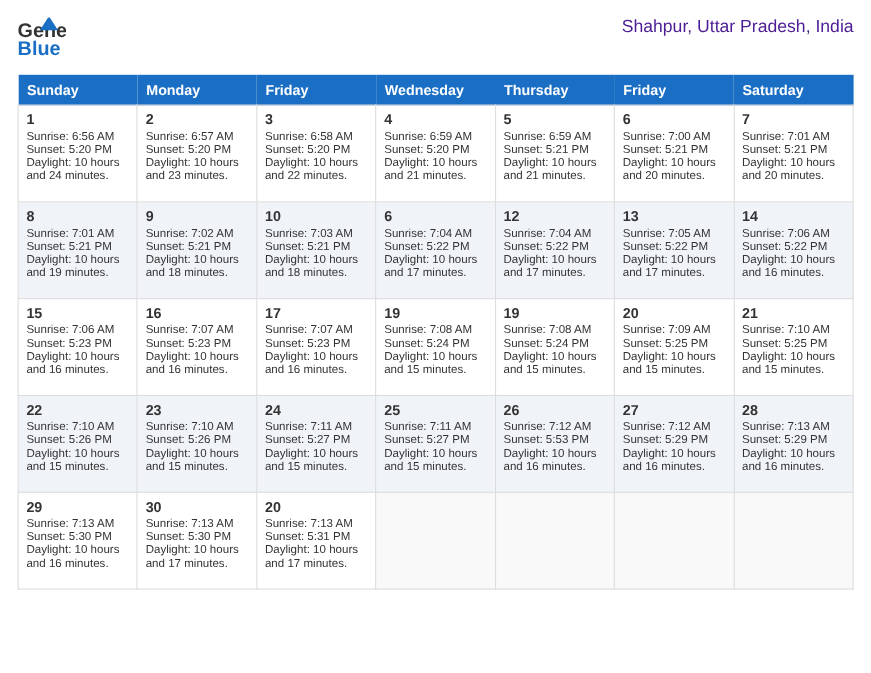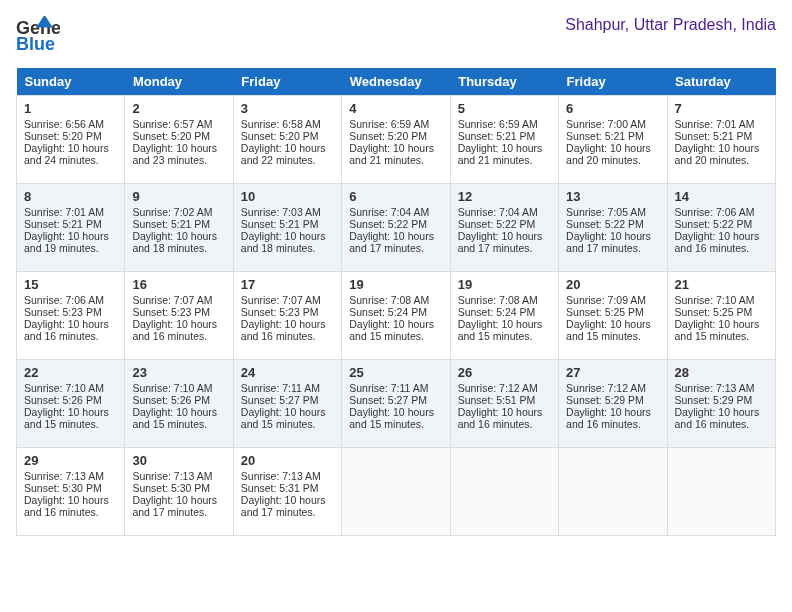--- a/index.html
+++ b/index.html
@@ -284,21 +284,21 @@
         <td>
           <span class="day-num">25</span>
           <div>Sunrise: 7:11 AM</div>
           <div>Sunset: 5:27 PM</div>
           <div>Daylight: 10 hours</div>
           <div>and 15 minutes.</div>
         </td>
         <td>
           <span class="day-num">26</span>
           <div>Sunrise: 7:12 AM</div>
-          <div>Sunset: 5:51 PM</div>
+          <div>Sunset: 5:53 PM</div>
           <div>Daylight: 10 hours</div>
           <div>and 16 minutes.</div>
         </td>
         <td>
           <span class="day-num">27</span>
           <div>Sunrise: 7:12 AM</div>
           <div>Sunset: 5:29 PM</div>
           <div>Daylight: 10 hours</div>
           <div>and 16 minutes.</div>
         </td>

